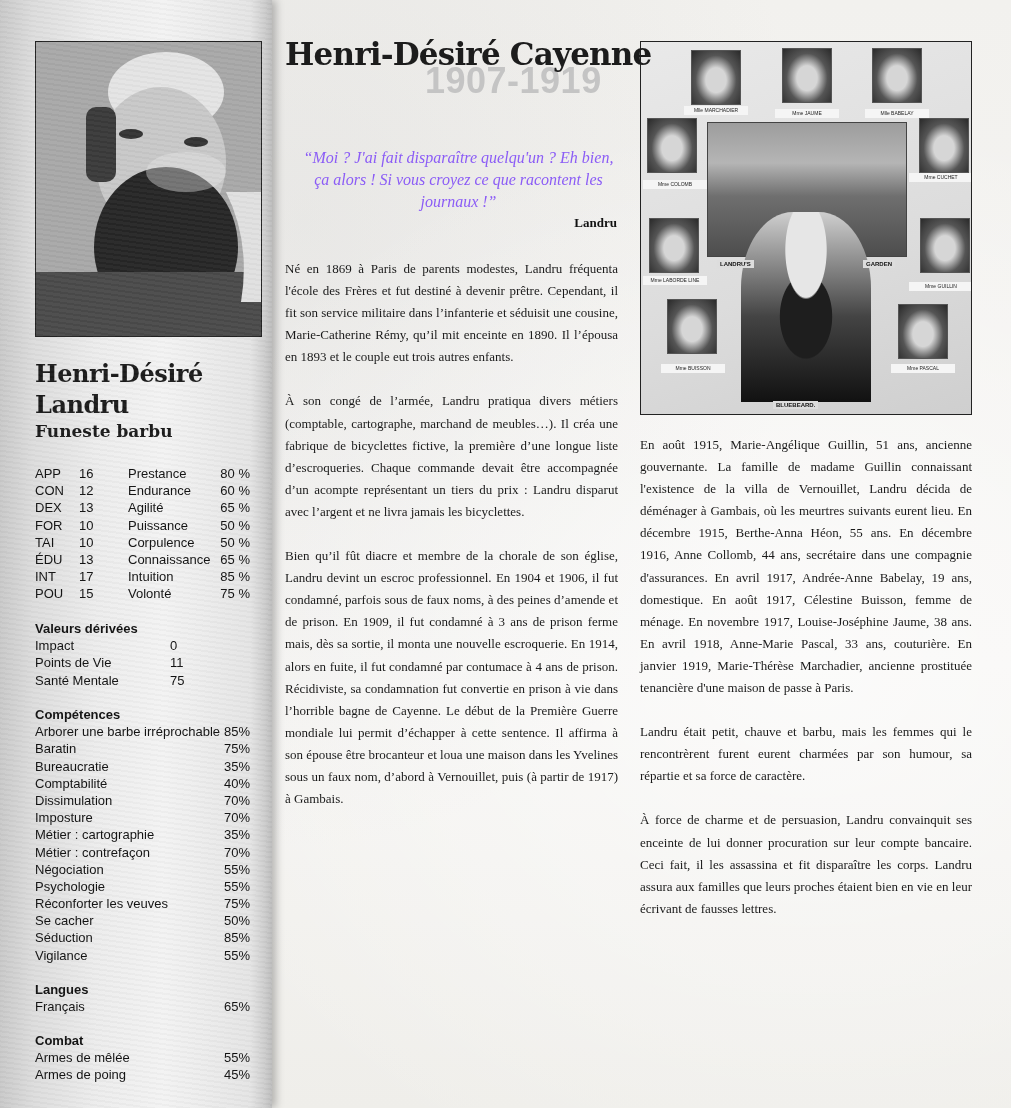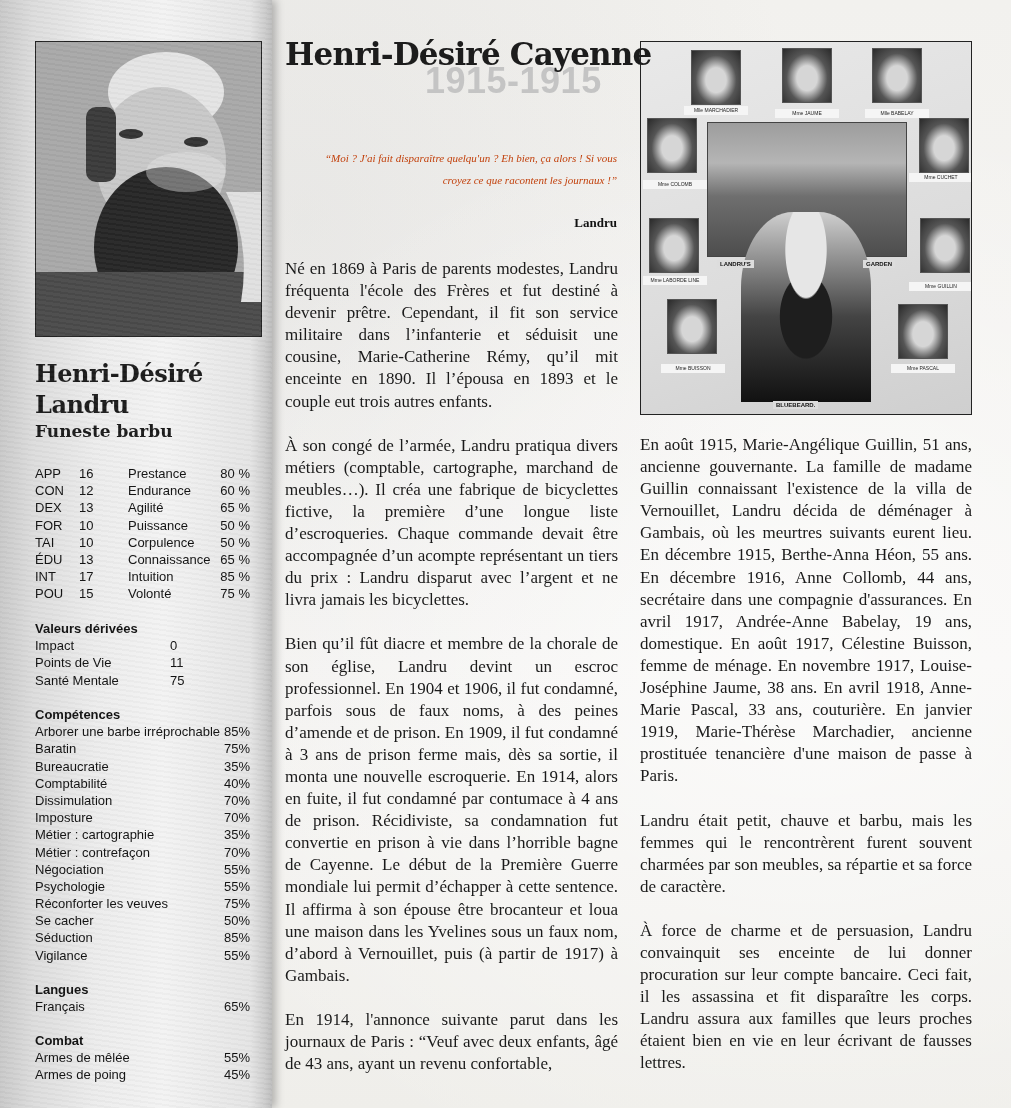--- a/index.html
+++ b/index.html
@@ -64,30 +64,30 @@
     position: absolute; left: 285px; top: 36px;
     font-family: "DejaVu Serif", serif; font-weight: bold; font-size: 31px; color: #1c1c1c;
     letter-spacing: -0.8px; z-index: 2;
   }
   .years {
     position: absolute; left: 425px; top: 60px;
     font-family: "Liberation Sans", sans-serif; font-weight: bold; font-size: 36px;
     color: #c4c4c4; letter-spacing: 0.5px; z-index: 1;
   }
   .quote {
-    position: absolute; left: 300px; top: 147px; width: 317px; text-align: right;
-    font-family: "Liberation Serif", serif; font-style: italic; font-size: 11px; line-height: 22px; color: #c2410c;
+    position: absolute; left: 300px; top: 147px; width: 317px; text-align: center;
+    font-family: "Liberation Serif", serif; font-style: italic; font-size: 16px; line-height: 22px; color: #8b5cf6;
   }
   .quote-author {
     position: absolute; left: 300px; top: 215px; width: 317px; text-align: right;
     font-family: "Liberation Serif", serif; font-weight: bold; font-size: 13px; color: #111;
   }
   .col {
     position: absolute;
-    font-family: "Liberation Serif", serif; font-size: 17px; line-height: 22.1px;
+    font-family: "Liberation Serif", serif; font-size: 13px; line-height: 22.1px;
     text-align: justify; color: #1a1a1a; hyphens: auto;
   }
   .col p { margin: 0 0 22px 0; }
   .col-mid { left: 285px; top: 258px; width: 333px; }
   .col-right { left: 640px; top: 434px; width: 332px; }
 
   
   .collage {
     position: absolute; left: 640px; top: 41px; width: 332px; height: 374px;
     border: 1px solid #222; box-sizing: border-box;
@@ -298,31 +298,30 @@
           <span class="v">55%</span>
         </div>
         <div class="sec-row">
           <span class="l">Armes de poing</span>
           <span class="v">45%</span>
         </div>
       </div>
   </div>
 </div>
 
-<div class="years">1915-1915</div>
+<div class="years">1907-1919</div>
 <div class="main-title">Henri-Désiré Cayenne</div>
 
 <div class="quote">“Moi ? J'ai fait disparaître quelqu'un ? Eh bien, ça alors ! Si vous croyez ce que racontent les journaux !”</div>
 <div class="quote-author">Landru</div>
 
 <div class="col col-mid">
   <p>Né en 1869 à Paris de parents modestes, Landru fréquenta l'école des Frères et fut destiné à devenir prêtre. Cependant, il fit son service militaire dans l’infanterie et séduisit une cousine, Marie-Catherine Rémy, qu’il mit enceinte en 1890. Il l’épousa en 1893 et le couple eut trois autres enfants.</p>
   <p>À son congé de l’armée, Landru pratiqua divers métiers (comptable, cartographe, marchand de meubles…). Il créa une fabrique de bicyclettes fictive, la première d’une longue liste d’escroqueries. Chaque commande devait être accompagnée d’un acompte représentant un tiers du prix : Landru disparut avec l’argent et ne livra jamais les bicyclettes.</p>
   <p>Bien qu’il fût diacre et membre de la chorale de son église, Landru devint un escroc professionnel. En 1904 et 1906, il fut condamné, parfois sous de faux noms, à des peines d’amende et de prison. En 1909, il fut condamné à 3 ans de prison ferme mais, dès sa sortie, il monta une nouvelle escroquerie. En 1914, alors en fuite, il fut condamné par contumace à 4 ans de prison. Récidiviste, sa condamnation fut convertie en prison à vie dans l’horrible bagne de Cayenne. Le début de la Première Guerre mondiale lui permit d’échapper à cette sentence. Il affirma à son épouse être brocanteur et loua une maison dans les Yvelines sous un faux nom, d’abord à Vernouillet, puis (à partir de 1917) à Gambais.</p>
-  <p>En 1914, l'annonce suivante parut dans les journaux de Paris : “Veuf avec deux enfants, âgé de 43 ans, ayant un revenu confortable,</p>
 </div>
 
 <div class="collage">
   <div class="field-photo"></div>
   <div class="center-man"></div>
 
   <div class="thumb" style="left:50px;top:8px;"></div>
   <div class="thumb-cap" style="left:43px;top:64px;">Mlle MARCHADIER</div>
 
   <div class="thumb" style="left:141px;top:6px;"></div>
@@ -349,15 +348,15 @@
   <div class="thumb" style="left:257px;top:262px;"></div>
   <div class="thumb-cap" style="left:250px;top:322px;">Mme PASCAL</div>
 
   <div class="collage-label" style="left:76px;top:218px;">LANDRU'S</div>
   <div class="collage-label" style="left:222px;top:218px;">GARDEN</div>
   <div class="collage-label" style="left:132px;top:359px;">BLUEBEARD.</div>
 </div>
 
 <div class="col col-right">
   <p>En août 1915, Marie-Angélique Guillin, 51 ans, ancienne gouvernante. La famille de madame Guillin connaissant l'existence de la villa de Vernouillet, Landru décida de déménager à Gambais, où les meurtres suivants eurent lieu. En décembre 1915, Berthe-Anna Héon, 55 ans. En décembre 1916, Anne Collomb, 44 ans, secrétaire dans une compagnie d'assurances. En avril 1917, Andrée-Anne Babelay, 19 ans, domestique. En août 1917, Célestine Buisson, femme de ménage. En novembre 1917, Louise-Joséphine Jaume, 38 ans. En avril 1918, Anne-Marie Pascal, 33 ans, couturière. En janvier 1919, Marie-Thérèse Marchadier, ancienne prostituée tenancière d'une maison de passe à Paris.</p>
-  <p>Landru était petit, chauve et barbu, mais les femmes qui le rencontrèrent furent souvent charmées par son meubles, sa répartie et sa force de caractère.</p>
+  <p>Landru était petit, chauve et barbu, mais les femmes qui le rencontrèrent furent eurent charmées par son humour, sa répartie et sa force de caractère.</p>
   <p>À force de charme et de persuasion, Landru convainquit ses enceinte de lui donner procuration sur leur compte bancaire. Ceci fait, il les assassina et fit disparaître les corps. Landru assura aux familles que leurs proches étaient bien en vie en leur écrivant de fausses lettres.</p>
 </div>
 
 </body></html>

